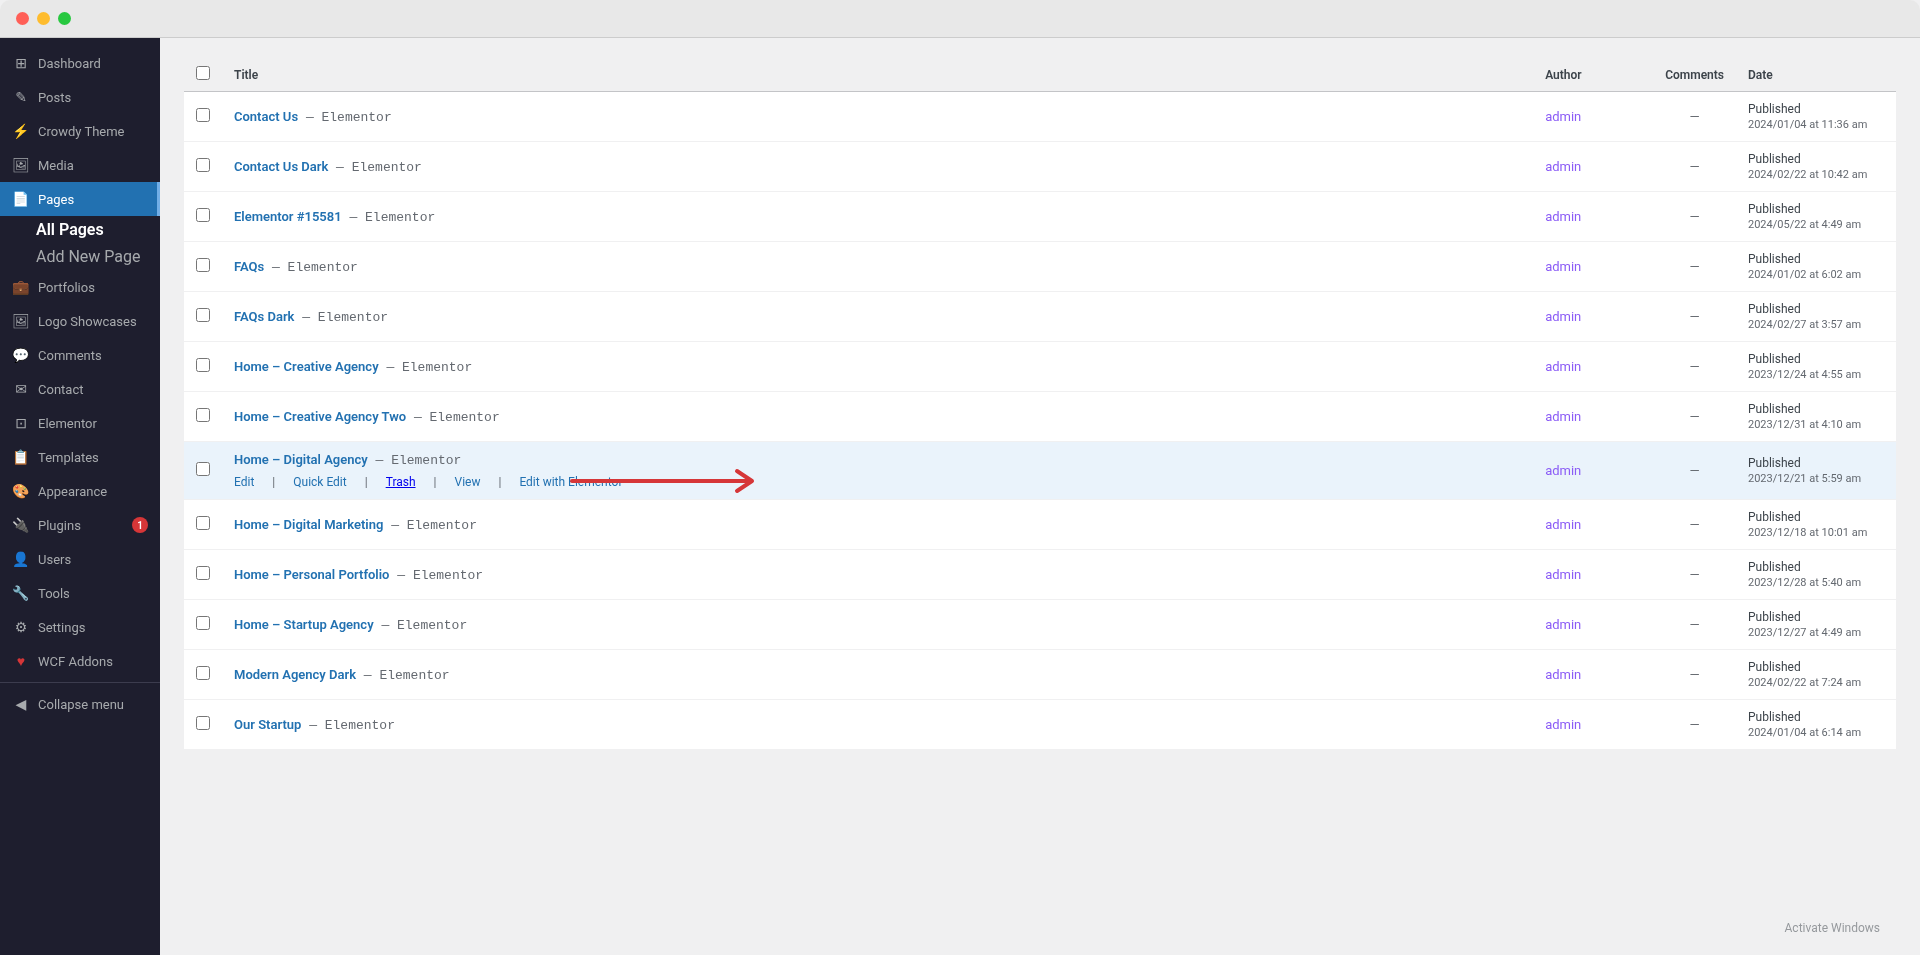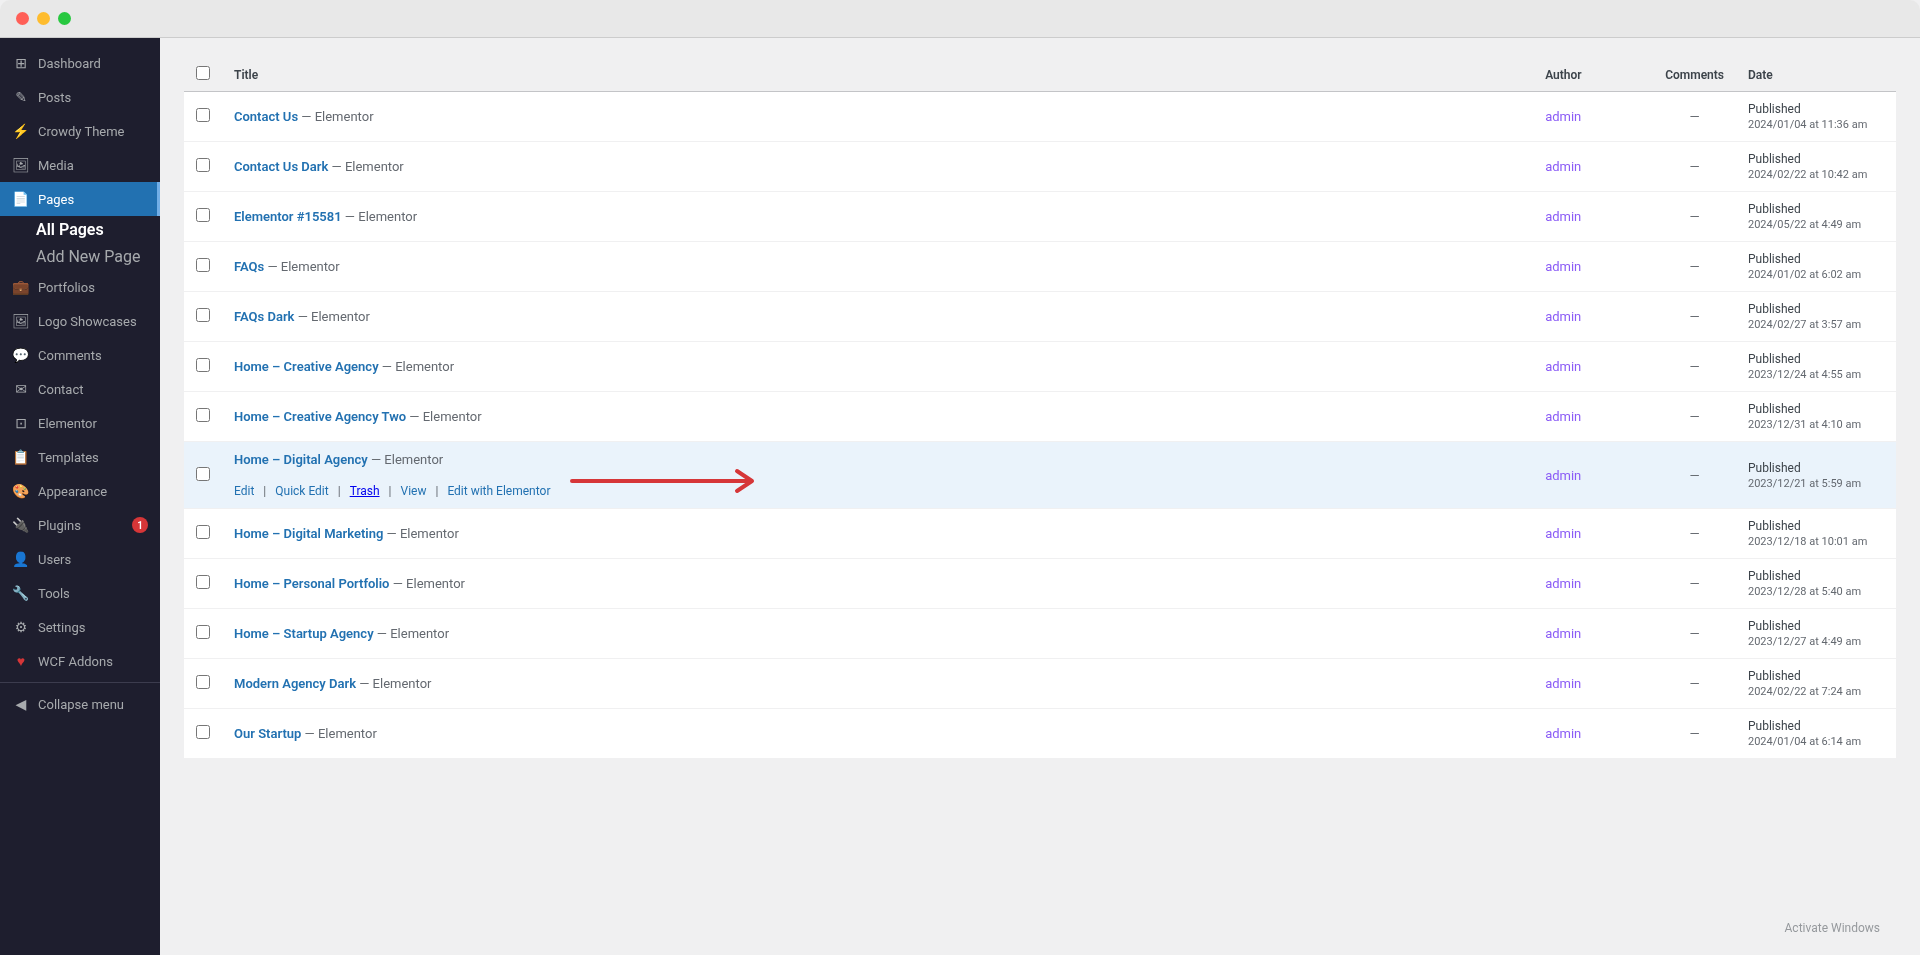--- a/index.html
+++ b/index.html
@@ -94,22 +94,22 @@
     }
     .pages-table td {
       padding: 10px 12px;
       border-bottom: 1px solid #f0f0f1;
       vertical-align: middle;
       font-size: 13px;
     }
     .pages-table tr.highlighted > td { background: #eaf3fb; }
     .row-checkbox { width: 20px; }
     .page-title-link { color: #2271b1; text-decoration: none; font-weight: 600; }
-    .page-subtitle { color: #646970; font-weight: 400; }
-    .row-actions { display: flex; gap: 9px; margin-top: 17px; font-size: 12px; }
+    .page-subtitle { color: #646970; font-weight: 400; font-family: Liberation Mono, monospace; }
+    .row-actions { display: flex; gap: 18px; margin-top: 7px; font-size: 12px; }
     .row-action-link { color: #2271b1; text-decoration: none; cursor: pointer; }
     .row-action-sep { color: #646970; }
     .author-link { color: #8b5cf6; text-decoration: none; }
     .status-published { color: #3c434a; font-size: 12px; }
     .status-date { color: #646970; font-size: 11px; margin-top: 2px; }
     .col-author { width: 120px; }
     .col-comments { width: 60px; text-align: center; }
     .col-date { width: 160px; }
     .dash { color: #646970; }
 

